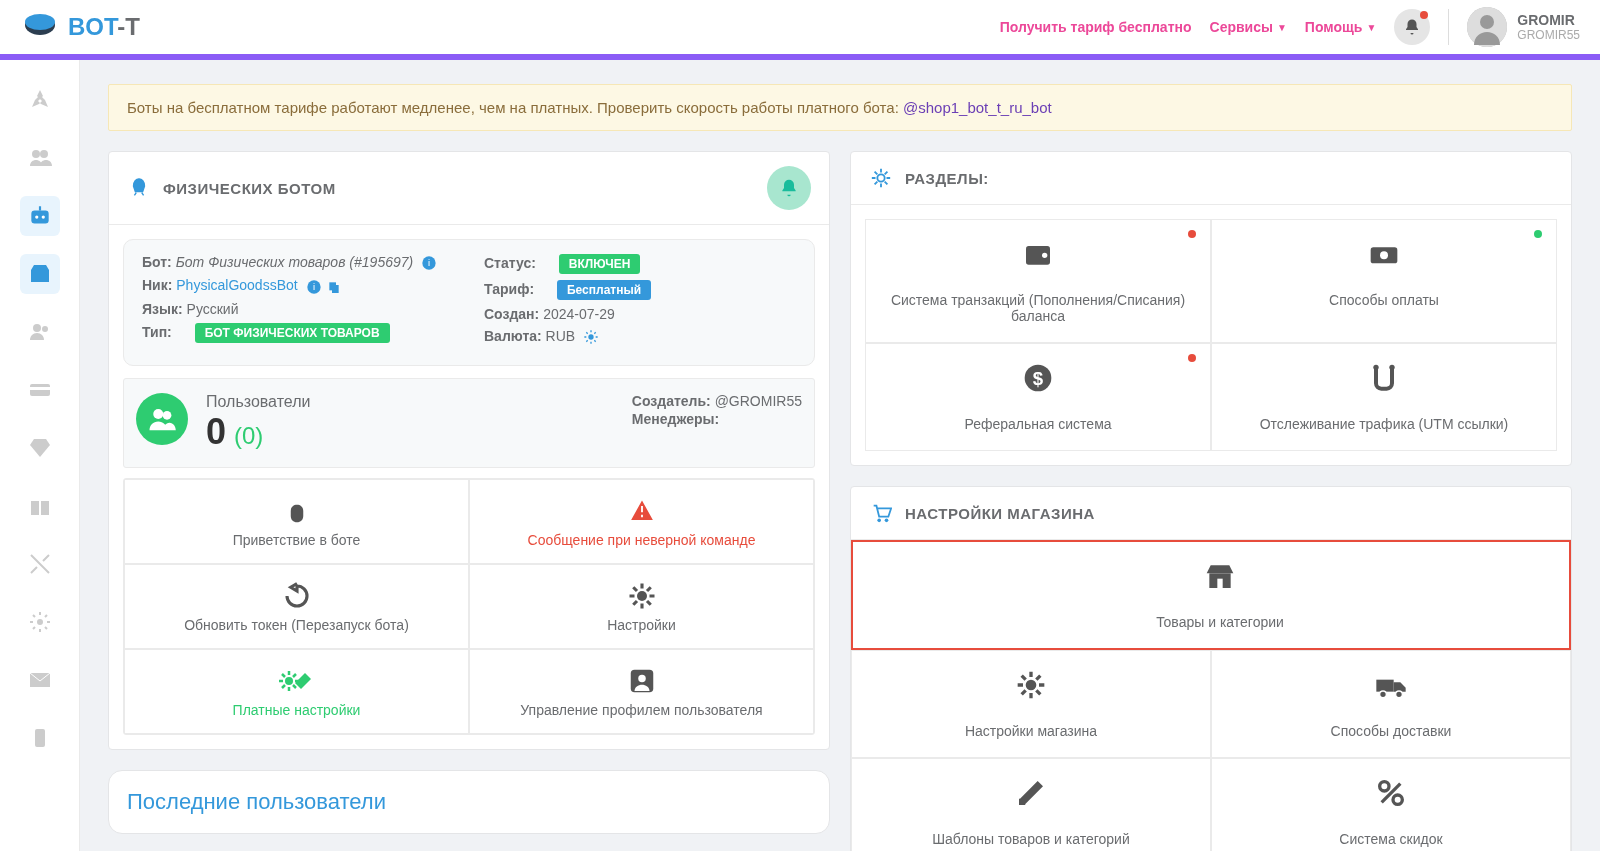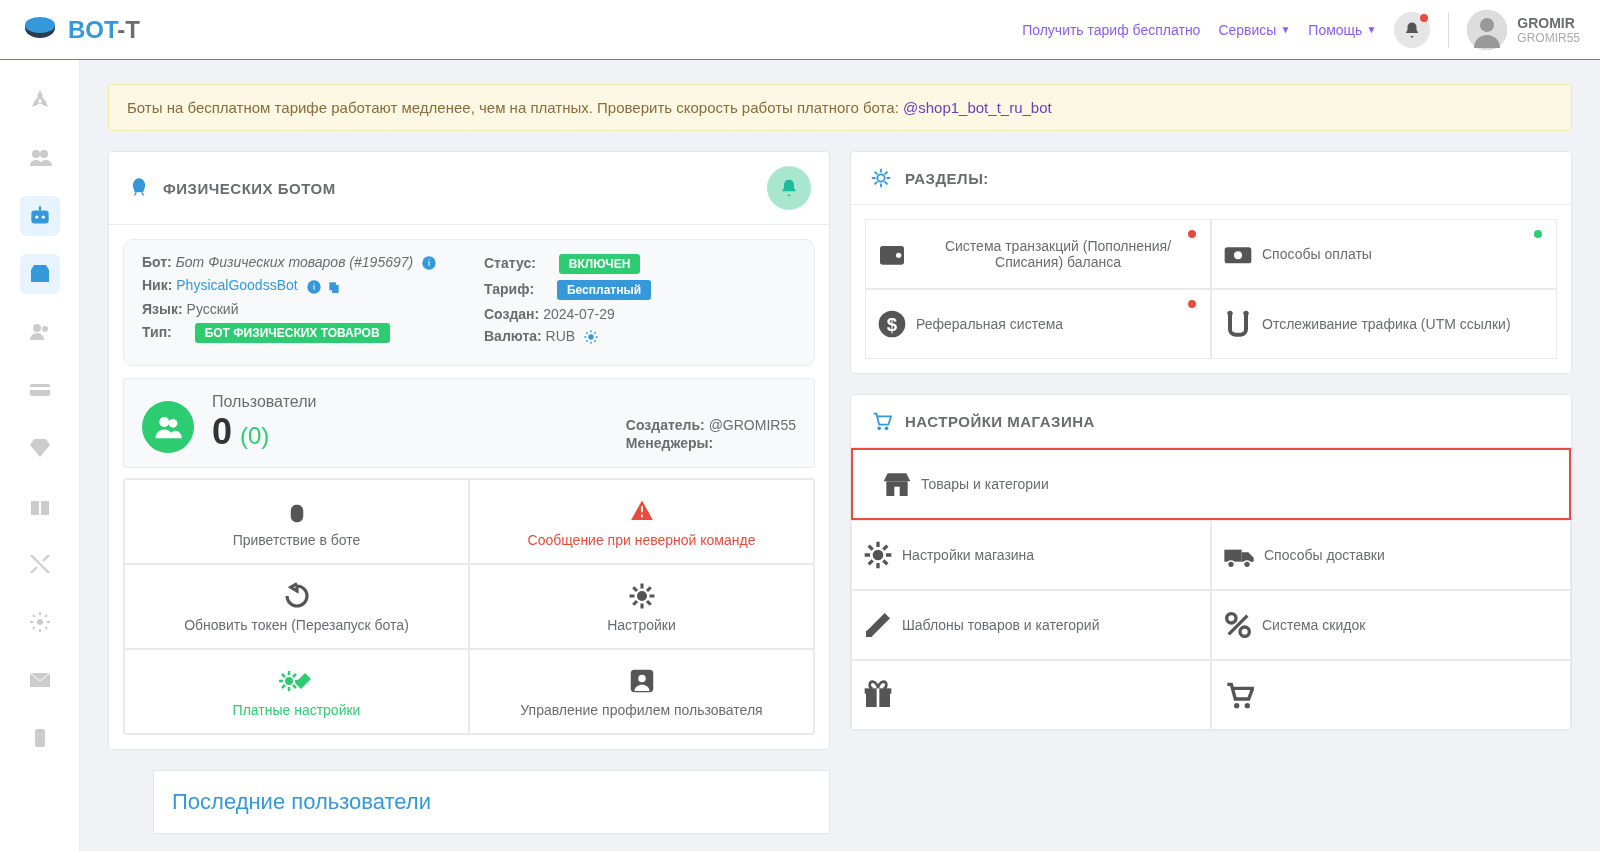--- a/index.html
+++ b/index.html
@@ -1,25 +1,25 @@
 <!DOCTYPE html>
 <html><head>
 <meta charset="utf-8">
 <style>
 * { margin: 0; padding: 0; box-sizing: border-box; font-family: Arial, sans-serif; }
 body { background: #f0f2f5; color: #6a6c6f; }
 
 
-.header { height: 60px; background: #fff; display: flex; align-items: center; padding: 0 20px; border-bottom: 1px solid #8b5cf6; position: fixed; top:0; left:0; right:0; z-index:100; }
+.header { height: 60px; background: #fff; display: flex; align-items: center; padding: 0 20px; border-bottom: 6px solid #8b5cf6; position: fixed; top:0; left:0; right:0; z-index:100; }
 .logo { display:flex; align-items:center; gap:8px; font-size: 24px; font-weight: bold; }
 .logo-icon { width: 40px; height: 40px; display:flex; align-items:center; justify-content:center;}
 .logo-text .b1 { color: #3498db; }
 .logo-text .b2 { color: #6a6c6f; }
 .header-right { margin-left: auto; display: flex; align-items: center; gap: 18px; }
-.header-link { color: #8b5cf6; font-size: 14px; cursor: pointer; display:flex; align-items:center; gap:4px; }
+.header-link { color: #ec4899; font-size: 14px; cursor: pointer; display:flex; align-items:center; gap:4px;font-weight:bold; }
 .bell-btn { width:36px; height:36px; border-radius:50%; background:#e5e5e5; display:flex; align-items:center; justify-content:center; position:relative; cursor:pointer;}
 .bell-btn .dot{ width:8px;height:8px;background:#e74c3c;border-radius:50%;position:absolute;top:2px;right:2px;}
 .divider { width:1px; height:36px; background:#ddd; }
 .user-block { display:flex; align-items:center; gap:10px; cursor:pointer;}
 .avatar { width:40px;height:40px; background: radial-gradient(circle,#999 50%,#bbb 55%); border-radius:50%; display:flex;align-items:center;justify-content:center;}
 .user-names .n1 { font-size:14px; font-weight:bold; color:#6a6c6f; }
 .user-names .n2 { font-size:12px; color:#aaa; }
 
 
 .sidebar { position:fixed; top:60px; left:0; width:80px; height:calc(100vh - 60px); background:#fff; border-right:1px solid #eaeaea; padding-top:20px; display:flex; flex-direction:column; align-items:center; gap:18px;}
@@ -46,46 +46,46 @@
 .bot-info-row { display:flex; gap:30px; }
 .bot-info-left, .bot-info-right { flex:1; }
 .bi-line { font-size:14px; margin-bottom:6px; }
 .bi-label { font-weight:bold; color:#6a6c6f; }
 .bi-value { font-style:italic; color:#6a6c6f; }
 .link { color:#3498db; cursor:pointer; }
 .badge { display:inline-block; padding:3px 10px; border-radius:3px; color:#fff; font-size:12px; font-weight:bold;margin-left:19px;}
 .badge-green { background:#2ecc71; }
 .badge-blue { background:#3498db; }
 
-.stats-block { background:#f7f9fa; border:1px solid #eaeaea; padding:14px 18px; border-radius:3px; display:flex; align-items:flex-end; gap:18px; }
+.stats-block { background:#f7f9fa; border:1px solid #eaeaea; padding:14px 12px; border-radius:3px; display:flex; align-items:flex-start; gap:18px; }
 .users-icon { width:52px;height:52px;border-radius:50%;background:#2ecc71;display:flex;align-items:center;justify-content:center;}
 .stats-text { display:flex; align-items:baseline; gap:8px;}
 .stats-num { font-size:36px; font-weight:bold; color:#333;}
 .stats-sub { font-size:24px; color:#2ecc71;}
 .stats-right { margin-left:auto; font-size:14px; }
 .sr-line { margin-bottom:2px; }
 .sr-lbl { font-weight:bold; }
 
 .grid-tiles { display:grid; grid-template-columns:1fr 1fr; border:1px solid #eaeaea; border-radius:3px; margin-top:10px; }
 .tile { border:1px solid #eaeaea; padding:14px 28px; text-align:center; cursor:pointer; display:flex; flex-direction:column; align-items:center; justify-content:center; gap:6px; min-height:85px; font-size:14px; position:relative;}
 .tile .ticon { font-size:28px; color:#6a6c6f; }
 .tile.green, .tile.green .ticon { color:#2ecc71; }
 .tile.red, .tile.red .ticon { color:#e74c3c; }
 
 .section-grid { display:grid; grid-template-columns:1fr 1fr; gap:0; }
-.section-tile { border:1px solid #eaeaea; padding:18px 10px; text-align:center; cursor:pointer; display:flex; align-items:center; gap:8px; position:relative; font-size:14px;}
+.section-tile { border:1px solid #eaeaea; padding:18px 10px; text-align:center; cursor:pointer; display:flex; flex-direction:column; align-items:center; gap:22px; position:relative; font-size:14px;}
 .section-tile .ticon { font-size:30px; color:#555;}
 .section-tile .status-dot { position:absolute; top:10px; right:14px; width:8px;height:8px;border-radius:50%;}
 .sd-red{background:#e74c3c;} .sd-green{background:#2ecc71;}
 
 .highlighted { border:2px solid #e74c3c !important; grid-column:1 / span 2;}
 
 .full-width-tile{ grid-column: 1 / span 2; padding-left: 28px;}
 
-.panel-simple { background:#fff; border:1px solid #e4e5e7; border-radius:0; padding:18px;margin-left:45px;}
+.panel-simple { background:#fff; border:1px solid #e4e5e7; border-radius:14px; padding:18px;}
 .panel-simple h2 { color:#3498db; font-weight:normal; font-size:22px;}
 
 svg { display:block; }
 .chev{font-size:10px;}
 .small-icon{width:16px;height:16px;display:inline-flex;vertical-align:middle;margin-left:4px;}
 </style>
 </head>
 <body>
 
 <div class="header">

